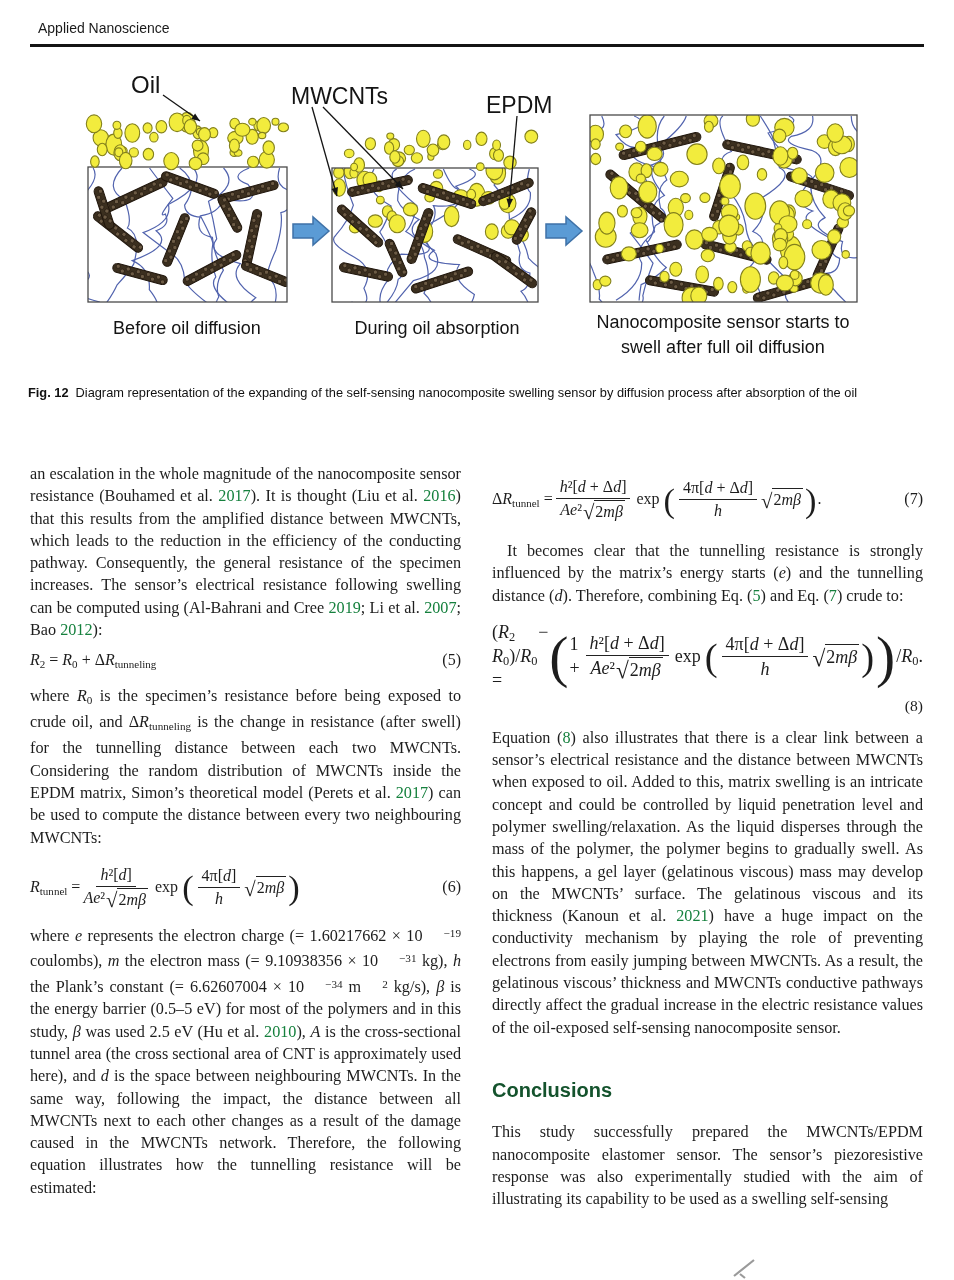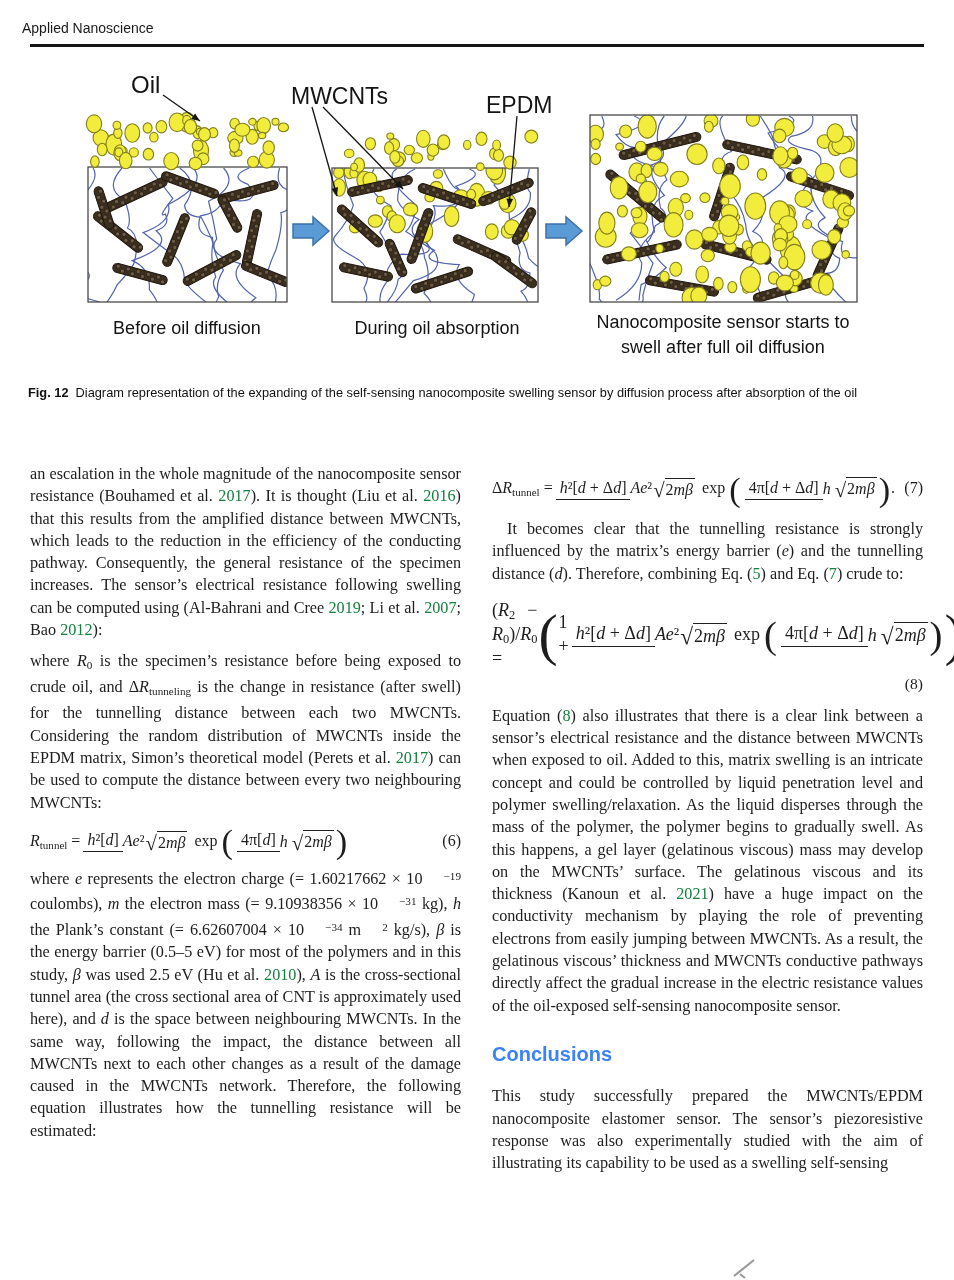--- a/index.html
+++ b/index.html
@@ -1,45 +1,45 @@
 <!DOCTYPE html>
 <html><head>
 <meta charset="utf-8">
 <style>
   html,body{margin:0;padding:0;background:#ffffff;}
   .page{position:relative;width:954px;height:1280px;background:#ffffff;overflow:hidden;
         font-family:"Liberation Serif","DejaVu Serif",serif;color:#1d1d1d;}
-  .runhead{position:absolute;top:20px;left:22px;font-family:"Liberation Sans","DejaVu Sans",sans-serif;
+  .runhead{position:absolute;top:20px;left:38px;font-family:"Liberation Sans","DejaVu Sans",sans-serif;
            font-size:14px;color:#1a1a1a;}
   .rule{position:absolute;top:44px;left:30px;width:894px;height:3px;background:#141414;}
   .figwrap{position:absolute;top:55px;left:0;width:954px;height:315px;}
   .figcap{position:absolute;top:383px;left:28px;width:880px;
           font-family:"Liberation Sans","DejaVu Sans",sans-serif;font-size:12.8px;line-height:1.55;color:#111;}
   .figcap b{font-weight:bold;margin-right:7px;}
   .columns{position:absolute;top:463px;left:30px;width:894px;display:flex;gap:31px;}
   .col{width:431px;font-size:16.2px;line-height:22.3px;text-align:justify;}
   .col p{margin:0 0 9px 0;}
   .ind{text-indent:15px;}
   .cite{color:#15803d;}
   .i{font-style:italic;}
   .sub{font-size:69%;vertical-align:-0.24em;}
   .sup{font-size:69%;vertical-align:0.38em;padding-left:21px;}
   h2.concl{font-family:"Liberation Sans","DejaVu Sans",sans-serif;font-size:20px;font-weight:bold;
-           color:#3b82f6;margin:26px 0 20px 0;text-align:left;}
+           color:#14532d;margin:40px 0 20px 0;text-align:left;}
   
   .eqrow{display:flex;align-items:center;font-size:16px;line-height:1.3;}
   .eqrow5{margin:8px 0 14px 0;}
   .eqrow6{margin:16px 0 12px 0;}
   .eqrow7{margin:14px 0 18px 0;}
   .eq8wrap{margin:14px 0 8px 0;}
   .eq8{font-size:18px;}
   .eqbody{display:flex;align-items:center;flex-wrap:nowrap;}
   .eqno{margin-left:auto;padding-left:6px;}
   .eqno8{text-align:right;font-size:15.6px;margin:2px 0 10px 0;}
-  .frac{display:inline-flex;flex-direction:row;align-items:center;margin:0 3px;line-height:1.25;}
+  .frac{display:inline-flex;flex-direction:column;align-items:center;margin:0 3px;line-height:1.25;}
   .fn{border-bottom:1.2px solid #222;padding:0 4px 1px 4px;white-space:nowrap;}
   .fd{display:inline-flex;align-items:flex-start;padding-top:1px;white-space:nowrap;}
   .sq{display:inline-flex;align-items:flex-end;margin:0 1px;}
   .rs{font-style:normal;font-size:1.3em;line-height:0.95;}
   .rc{border-top:1.2px solid #222;padding:1px 2px 0 1px;white-space:nowrap;}
   .rm{font-style:normal;margin:0 3px;}
   .bp{font-size:215%;font-weight:200;font-style:normal;line-height:0;margin:0 1px;}
   .bp2{font-size:320%;}
   .bottommark{position:absolute;left:728px;top:1256px;}
 </style>
@@ -773,20 +773,26 @@
 
   <div class="figcap">
     <b>Fig. 12</b><span>Diagram representation of the expanding of the self-sensing nanocomposite swelling sensor by diffusion process after absorption of the oil</span>
   </div>
 
   <div class="columns">
 
     <div class="col">
       <p><span>an escalation in the whole magnitude of the nanocomposite sensor resistance (Bouhamed et al. </span><span class="cite">2017</span><span>). It is thought (Liu et al. </span><span class="cite">2016</span><span>) that this results from the amplified distance between MWCNTs, which leads to the reduction in the efficiency of the conducting pathway. Consequently, the general resistance of the specimen increases. The sensor’s electrical resistance following swelling can be computed using (Al-Bahrani and Cree </span><span class="cite">2019</span><span>; Li et al. </span><span class="cite">2007</span><span>; Bao </span><span class="cite">2012</span><span>):</span></p>
 
+      <div class="eqrow eqrow5">
+        <span class="eqbody">
+            <span><span class="i">R</span><span class="sub">2</span><span> = </span><span class="i">R</span><span class="sub">0</span><span> + Δ</span><span class="i">R</span><span class="sub">tunneling</span></span>
+          </span>
+        <span class="eqno">(5)</span>
+      </div>
 
       <p><span>where </span><span class="i">R</span><span class="sub">0</span><span> is the specimen’s resistance before being exposed to crude oil, and Δ</span><span class="i">R</span><span class="sub">tunneling</span><span> is the change in resistance (after swell) for the tunnelling distance between each two MWCNTs. Considering the random distribution of MWCNTs inside the EPDM matrix, Simon’s theoretical model (Perets et al. </span><span class="cite">2017</span><span>) can be used to compute the distance between every two neighbouring MWCNTs:</span></p>
 
       <div class="eqrow eqrow6">
         <span class="eqbody">
           <span><span class="i">R</span><span class="sub">tunnel</span><span> = </span></span>
           <span class="frac">
               <span class="fn"><span class="i">h</span><span>²[</span><span class="i">d</span><span>]</span></span>
               <span class="fd">
                 <span><span class="i">Ae</span><span>²</span></span>
@@ -842,21 +848,21 @@
           <span class="sq">
               <span class="rs">√</span>
               <span class="rc"><span>2</span><span class="i">mβ</span></span>
             </span>
           <span class="bp">)</span>
           <span><span>.</span></span>
         </span>
         <span class="eqno">(7)</span>
       </div>
 
-      <p class="ind"><span>It becomes clear that the tunnelling resistance is strongly influenced by the matrix’s energy barrier (</span><span class="i">e</span><span>) and the tunnelling distance (</span><span class="i">d</span><span>). Therefore, combining Eq. (</span><span class="cite">5</span><span>) and Eq. (</span><span class="cite">7</span><span>) crude to:</span></p>
+      <p class="ind"><span>It becomes clear that the tunnelling resistance is strongly influenced by the matrix’s energy starts (</span><span class="i">e</span><span>) and the tunnelling distance (</span><span class="i">d</span><span>). Therefore, combining Eq. (</span><span class="cite">5</span><span>) and Eq. (</span><span class="cite">7</span><span>) crude to:</span></p>
 
       <div class="eq8wrap">
         <div class="eqrow eq8">
           <span class="eqbody">
             <span><span>(</span><span class="i">R</span><span class="sub">2</span><span> − </span><span class="i">R</span><span class="sub">0</span><span>)/</span><span class="i">R</span><span class="sub">0</span><span> = </span></span>
             <span class="bp bp2">(</span>
             <span><span>1 + </span></span>
             <span class="frac">
                 <span class="fn"><span class="i">h</span><span>²[</span><span class="i">d</span><span> + Δ</span><span class="i">d</span><span>]</span></span>
                 <span class="fd">

